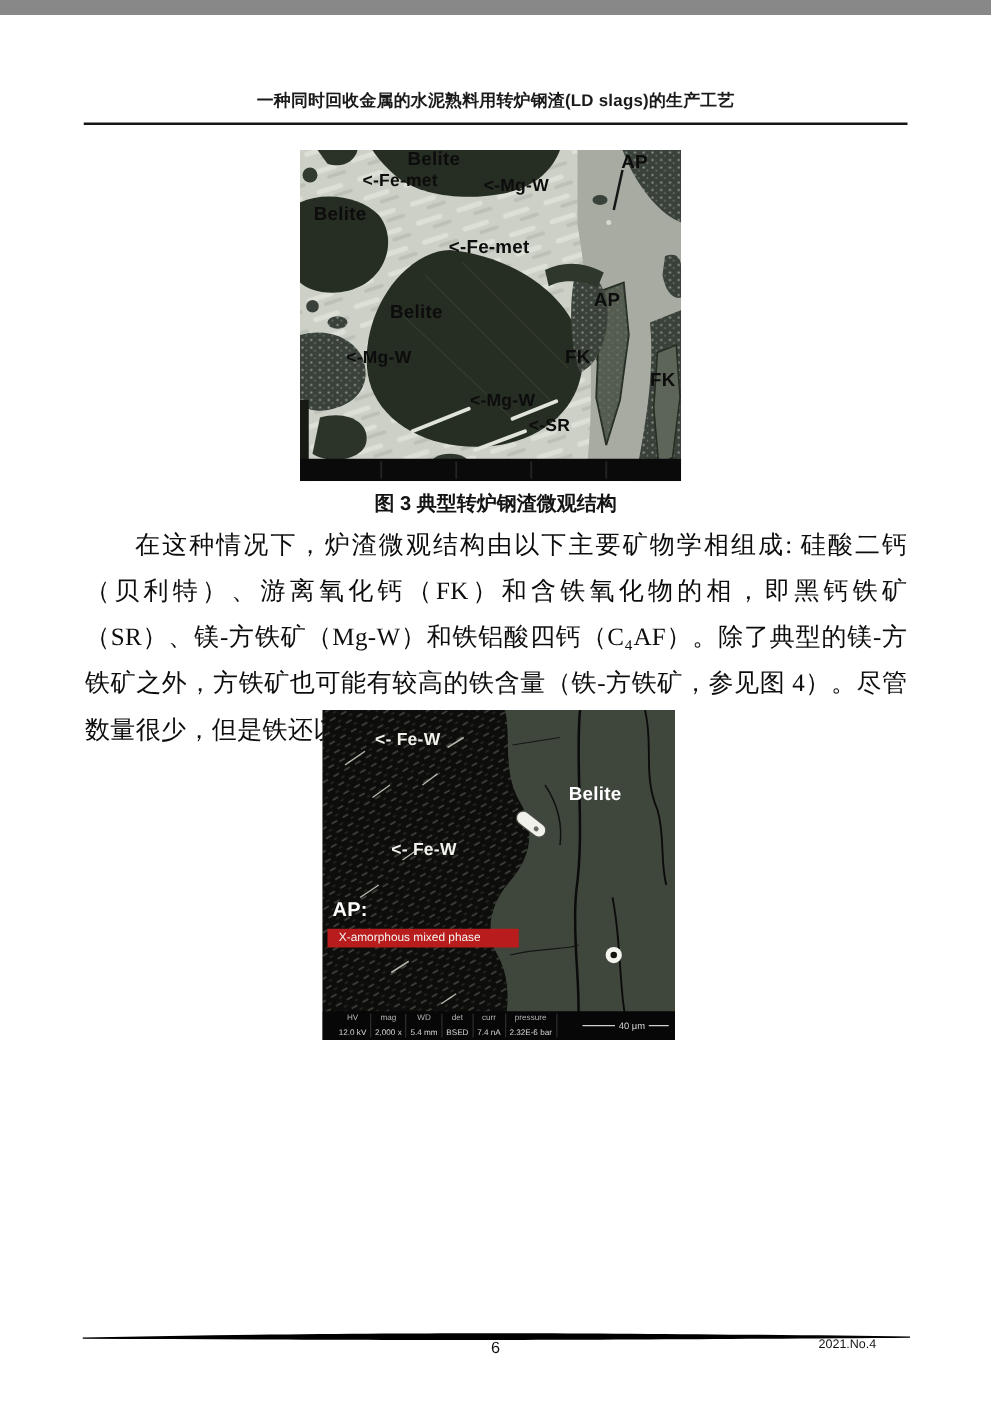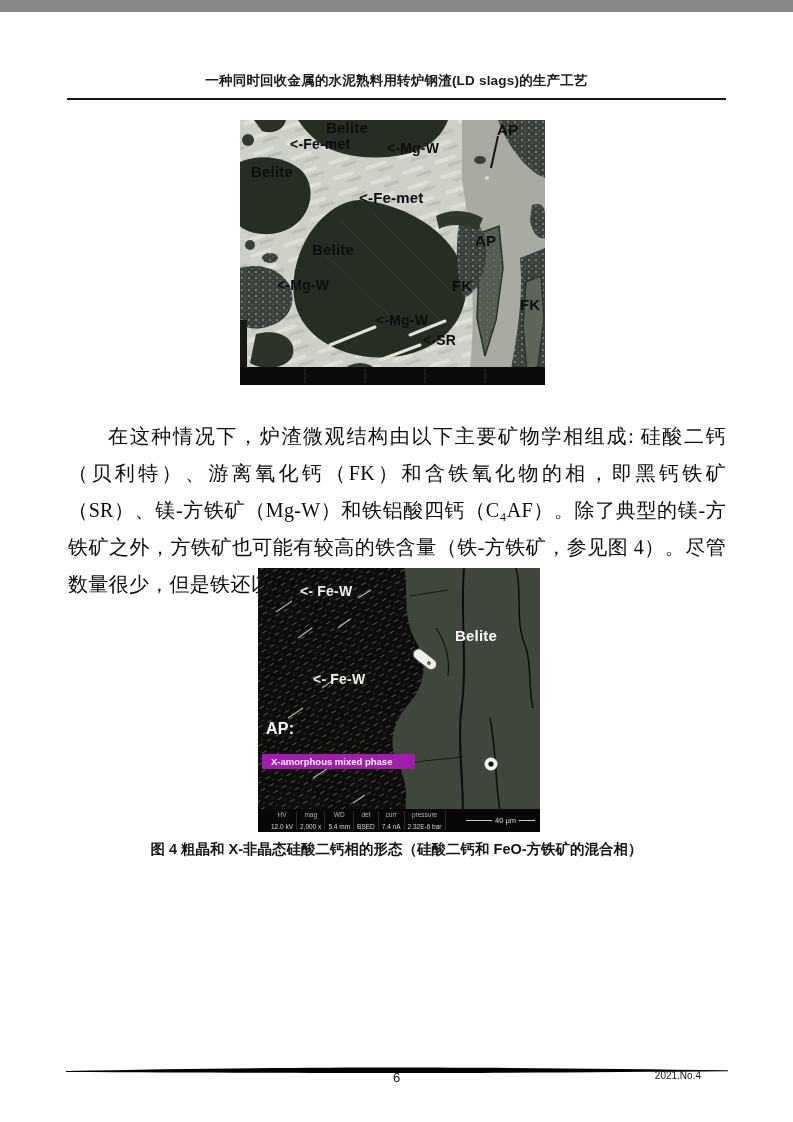--- a/index.html
+++ b/index.html
@@ -36,24 +36,24 @@
   .para {
     position:absolute; left:68px; width:658px;
     font-size:20px; text-align:justify; text-indent:2em;
     letter-spacing:0.3px; color:#0d0d0d;
   }
   #para1 { top:406px; line-height:37px; }
   #para2 { top:851px; line-height:36px; }
   #para3 { top:922px; line-height:36.5px; }
   
   .amorphous-band {
-    position:absolute; left:4px; top:186px; width:153px; height:15px;
-    background:#a21caf; color:#f4f4f0;
+    position:absolute; left:4px; top:175px; width:153px; height:15px;
+    background:#b91c1c; color:#f4f4f0;
     font-family:"Liberation Sans","DejaVu Sans",sans-serif;
-    font-size:9.5px; font-weight:bold; line-height:15px; padding-left:9px;
+    font-size:9.5px; font-weight:normal; line-height:15px; padding-left:9px;
     white-space:nowrap;
   }
   .micro-bar {
     position:absolute; left:0; bottom:0; width:100%; height:23px;
     background:#070707; display:flex; align-items:stretch;
     font-family:"Liberation Sans","DejaVu Sans",sans-serif; color:#c9c9c9;
     padding:2px 3px 2px 10px;
   }
   .micro-col {
     display:flex; flex-direction:column; justify-content:space-between;
@@ -150,20 +150,21 @@
         <div class="fig-label" style="left: 119px; top: 70px; font-size: 15px; color: rgb(12, 12, 12);">&lt;-Fe-met</div>
         <div class="fig-label" style="left: 235px; top: 113px; font-size: 15px; color: rgb(12, 12, 12);">AP</div>
         <div class="fig-label" style="left: 72px; top: 122px; font-size: 15px; color: rgb(12, 12, 12);">Belite</div>
         <div class="fig-label" style="left: 37px; top: 158px; font-size: 14px; color: rgb(12, 12, 12);">&lt;-Mg-W</div>
         <div class="fig-label" style="left: 212px; top: 158px; font-size: 15px; color: rgb(12, 12, 12);">FK</div>
         <div class="fig-label" style="left: 280px; top: 177px; font-size: 15px; color: rgb(12, 12, 12);">FK</div>
         <div class="fig-label" style="left: 136px; top: 193px; font-size: 14px; color: rgb(12, 12, 12);">&lt;-Mg-W</div>
         <div class="fig-label" style="left: 183px; top: 213px; font-size: 14px; color: rgb(12, 12, 12);">&lt;-SR</div>
       </div>
   </div>
+  <div class="caption" id="caption3">图 3 典型转炉钢渣微观结构</div>
 
   <div class="para" id="para1">在这种情况下，炉渣微观结构由以下主要矿物学相组成: 硅酸二钙（贝利特）、游离氧化钙（FK）和含铁氧化物的相，即黑钙铁矿（SR）、镁-方铁矿（Mg-W）和铁铝酸四钙（C₄AF）。除了典型的镁-方铁矿之外，方铁矿也可能有较高的铁含量（铁-方铁矿，参见图 4）。尽管数量很少，但是铁还以金属形式存在。</div>
 
   <div class="fig" id="figure4">
     <svg width="282" height="264" viewBox="0 0 282 264">
       <defs>
         <pattern id="fespk" width="10" height="8" patternUnits="userSpaceOnUse" patternTransform="rotate(-30)">
           <rect width="10" height="8" fill="#0d0e0b"></rect>
           <rect x="1" y="2" width="5" height="1" fill="#b9bdb2" opacity="0.75"></rect>
           <rect x="6" y="6" width="3" height="0.8" fill="#878b80" opacity="0.6"></rect>
@@ -223,21 +224,20 @@
           <span class="h">pressure</span>
           <span class="v">2.32E-6 bar</span>
         </div>
         <div class="micro-scale">
         <span class="scale-line" style="width:26px"></span>
         <span>40 μm</span>
         <span class="scale-line" style="width:16px"></span>
       </div>
     </div>
   </div>
-  <div class="caption" id="caption4">图 4 粗晶和 X-非晶态硅酸二钙相的形态（硅酸二钙和 FeO-方铁矿的混合相）</div>
 
 
   <div class="footer-rule">
     <svg width="662" height="7" viewBox="0 0 662 7">
       <path d="M0,4 C120,1.5 240,0.5 331,0.5 C430,0.5 560,2 662,3.2 L662,4.2 C560,5 430,6 331,6 C240,6 120,5.5 0,5 Z" fill="#000"></path>
     </svg>
   </div>
   <div class="footer-page">6</div>
   <div class="footer-issue">2021.No.4</div>
 

